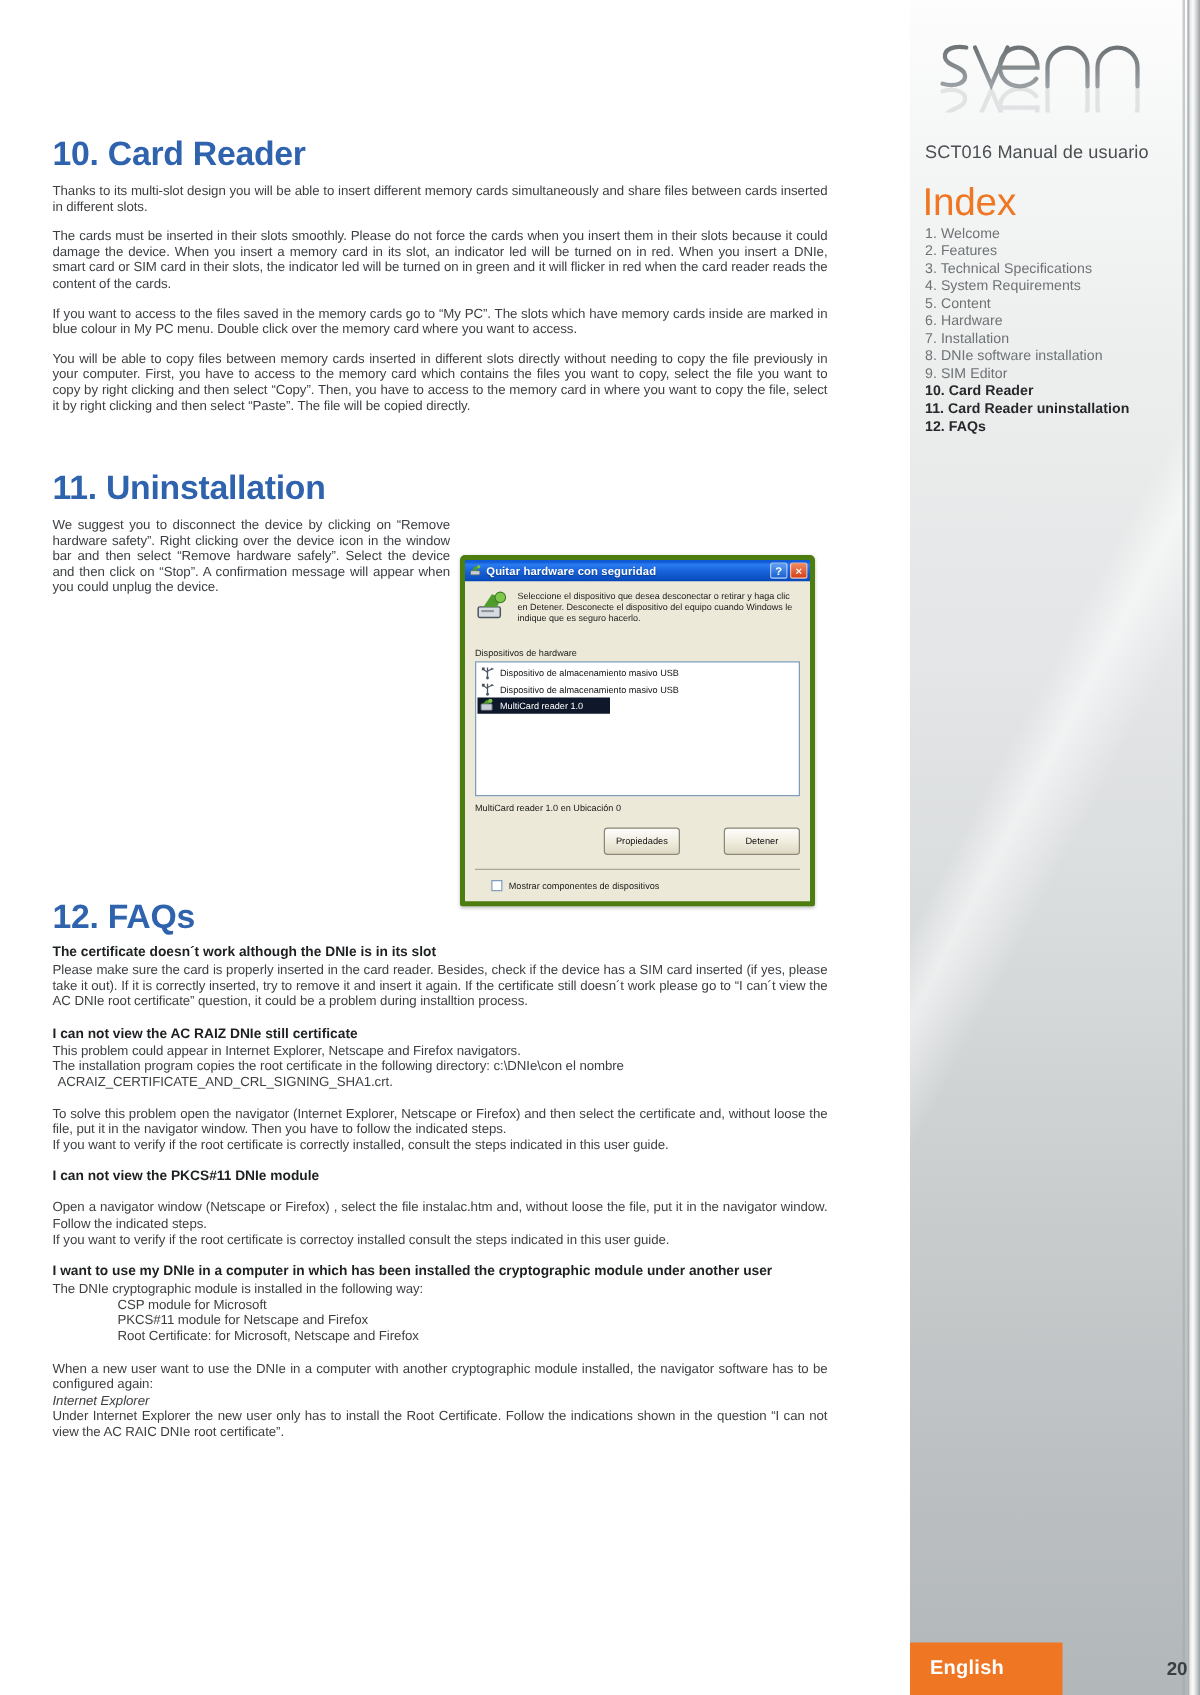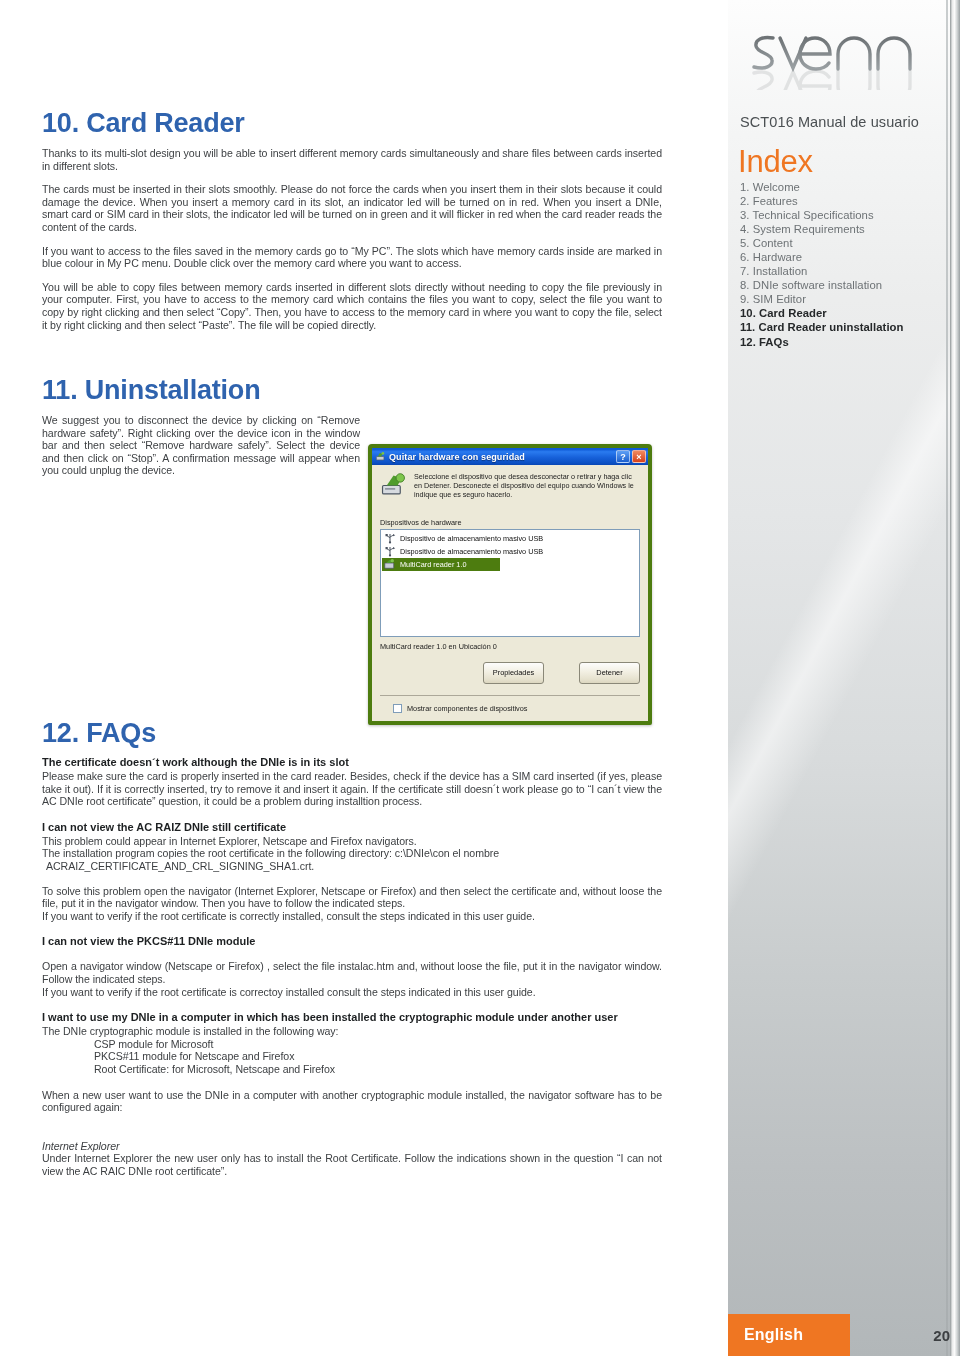--- a/index.html
+++ b/index.html
@@ -123,21 +123,21 @@
   .xp-hdr-text { font-size: 7.2px; line-height: 9.2px; color: #1b1b1b; }
   .xp-label { font-size: 7.3px; color: #1b1b1b; margin-bottom: 2px; }
   .xp-list {
     background: #fff; border: 1px solid #7f9db9; height: 108px;
     padding: 2px 1px; overflow: hidden;
   }
   .xp-item {
     display: flex; align-items: center; gap: 4px; padding: 0 2px;
     height: 13px; font-size: 7.3px; color: #111;
   }
-  .xp-item.sel { background: #4d7c0f; color: #fff; width: 118px; }
+  .xp-item.sel { background: #0f172a; color: #fff; width: 106px; }
   .xp-item-icon { width: 12px; height: 11px; flex: 0 0 auto; }
   .xp-status { font-size: 7.3px; color: #1b1b1b; margin-top: 5px; }
   .xp-btnrow { display: flex; justify-content: flex-end; gap: 7px; margin-top: 11px; }
   .xp-pushbtn {
     min-width: 61px; height: 22px; font-size: 7.4px; color: #0e0e0e;
     background: linear-gradient(to bottom, #fdfdfc 0%, #f2efe2 45%, #e6e2cf 80%, #dcd7c0 100%);
     border: 1px solid #8a8878; border-radius: 3px;
     display: flex; align-items: center; justify-content: center; margin-left: 28px;
   }
   .xp-sep { height: 1px; background: #aca899; margin: 11px 0 8px 0; }
@@ -248,21 +248,21 @@
       <div class="q-head">I can not view the PKCS#11 DNIe module</div>
       <p class="body-p" style="margin-top:12px">Open a navigator window (Netscape or Firefox) , select the file instalac.htm and, without loose the file, put it in the navigator window. Follow the indicated steps.</p>
       <p class="body-p nowrap-block" style="margin-top:0">If you want to verify if the root certificate is correctoy installed consult the steps indicated in this user guide.</p>
 
       <div class="q-head">I want to use my DNIe in a computer in which has been installed the cryptographic module under another user</div>
       <p class="body-p nowrap-block">The DNIe cryptographic module is installed in the following way:</p>
       <p class="body-p nowrap-block indent" style="margin-top:0">CSP module for Microsoft</p>
       <p class="body-p nowrap-block indent" style="margin-top:0">PKCS#11 module for Netscape and Firefox</p>
       <p class="body-p nowrap-block indent" style="margin-top:0">Root Certificate: for Microsoft, Netscape and Firefox</p>
       <p class="body-p" style="margin-top:13px">When a new user want to use the DNIe in a computer with another cryptographic module installed, the navigator software has to be configured again:</p>
-      <p class="body-p nowrap-block italic" style="margin-top:26px">Internet Explorer</p>
+      <p class="body-p nowrap-block italic" style="margin-top:1px">Internet Explorer</p>
       <p class="body-p" style="margin-top:0">Under Internet Explorer the new user only has to install the Root Certificate. Follow the indications shown in the question “I can not view the AC RAIC DNIe root certificate”.</p>
     </section>
   </div>
 
   <div class="xp-dialog">
     <div class="xp-title">
       <svg class="xp-title-icon" viewBox="0 0 16 16">
         <rect x="2" y="8" width="11" height="5" rx="1" fill="#c8cdd4" stroke="#55606e" stroke-width="1"></rect>
         <path d="M4 8 L7 3 L11 4 L9 8 Z" fill="#4e9a2f"></path>
         <circle cx="11.5" cy="3.5" r="2" fill="#7bc24a"></circle>

